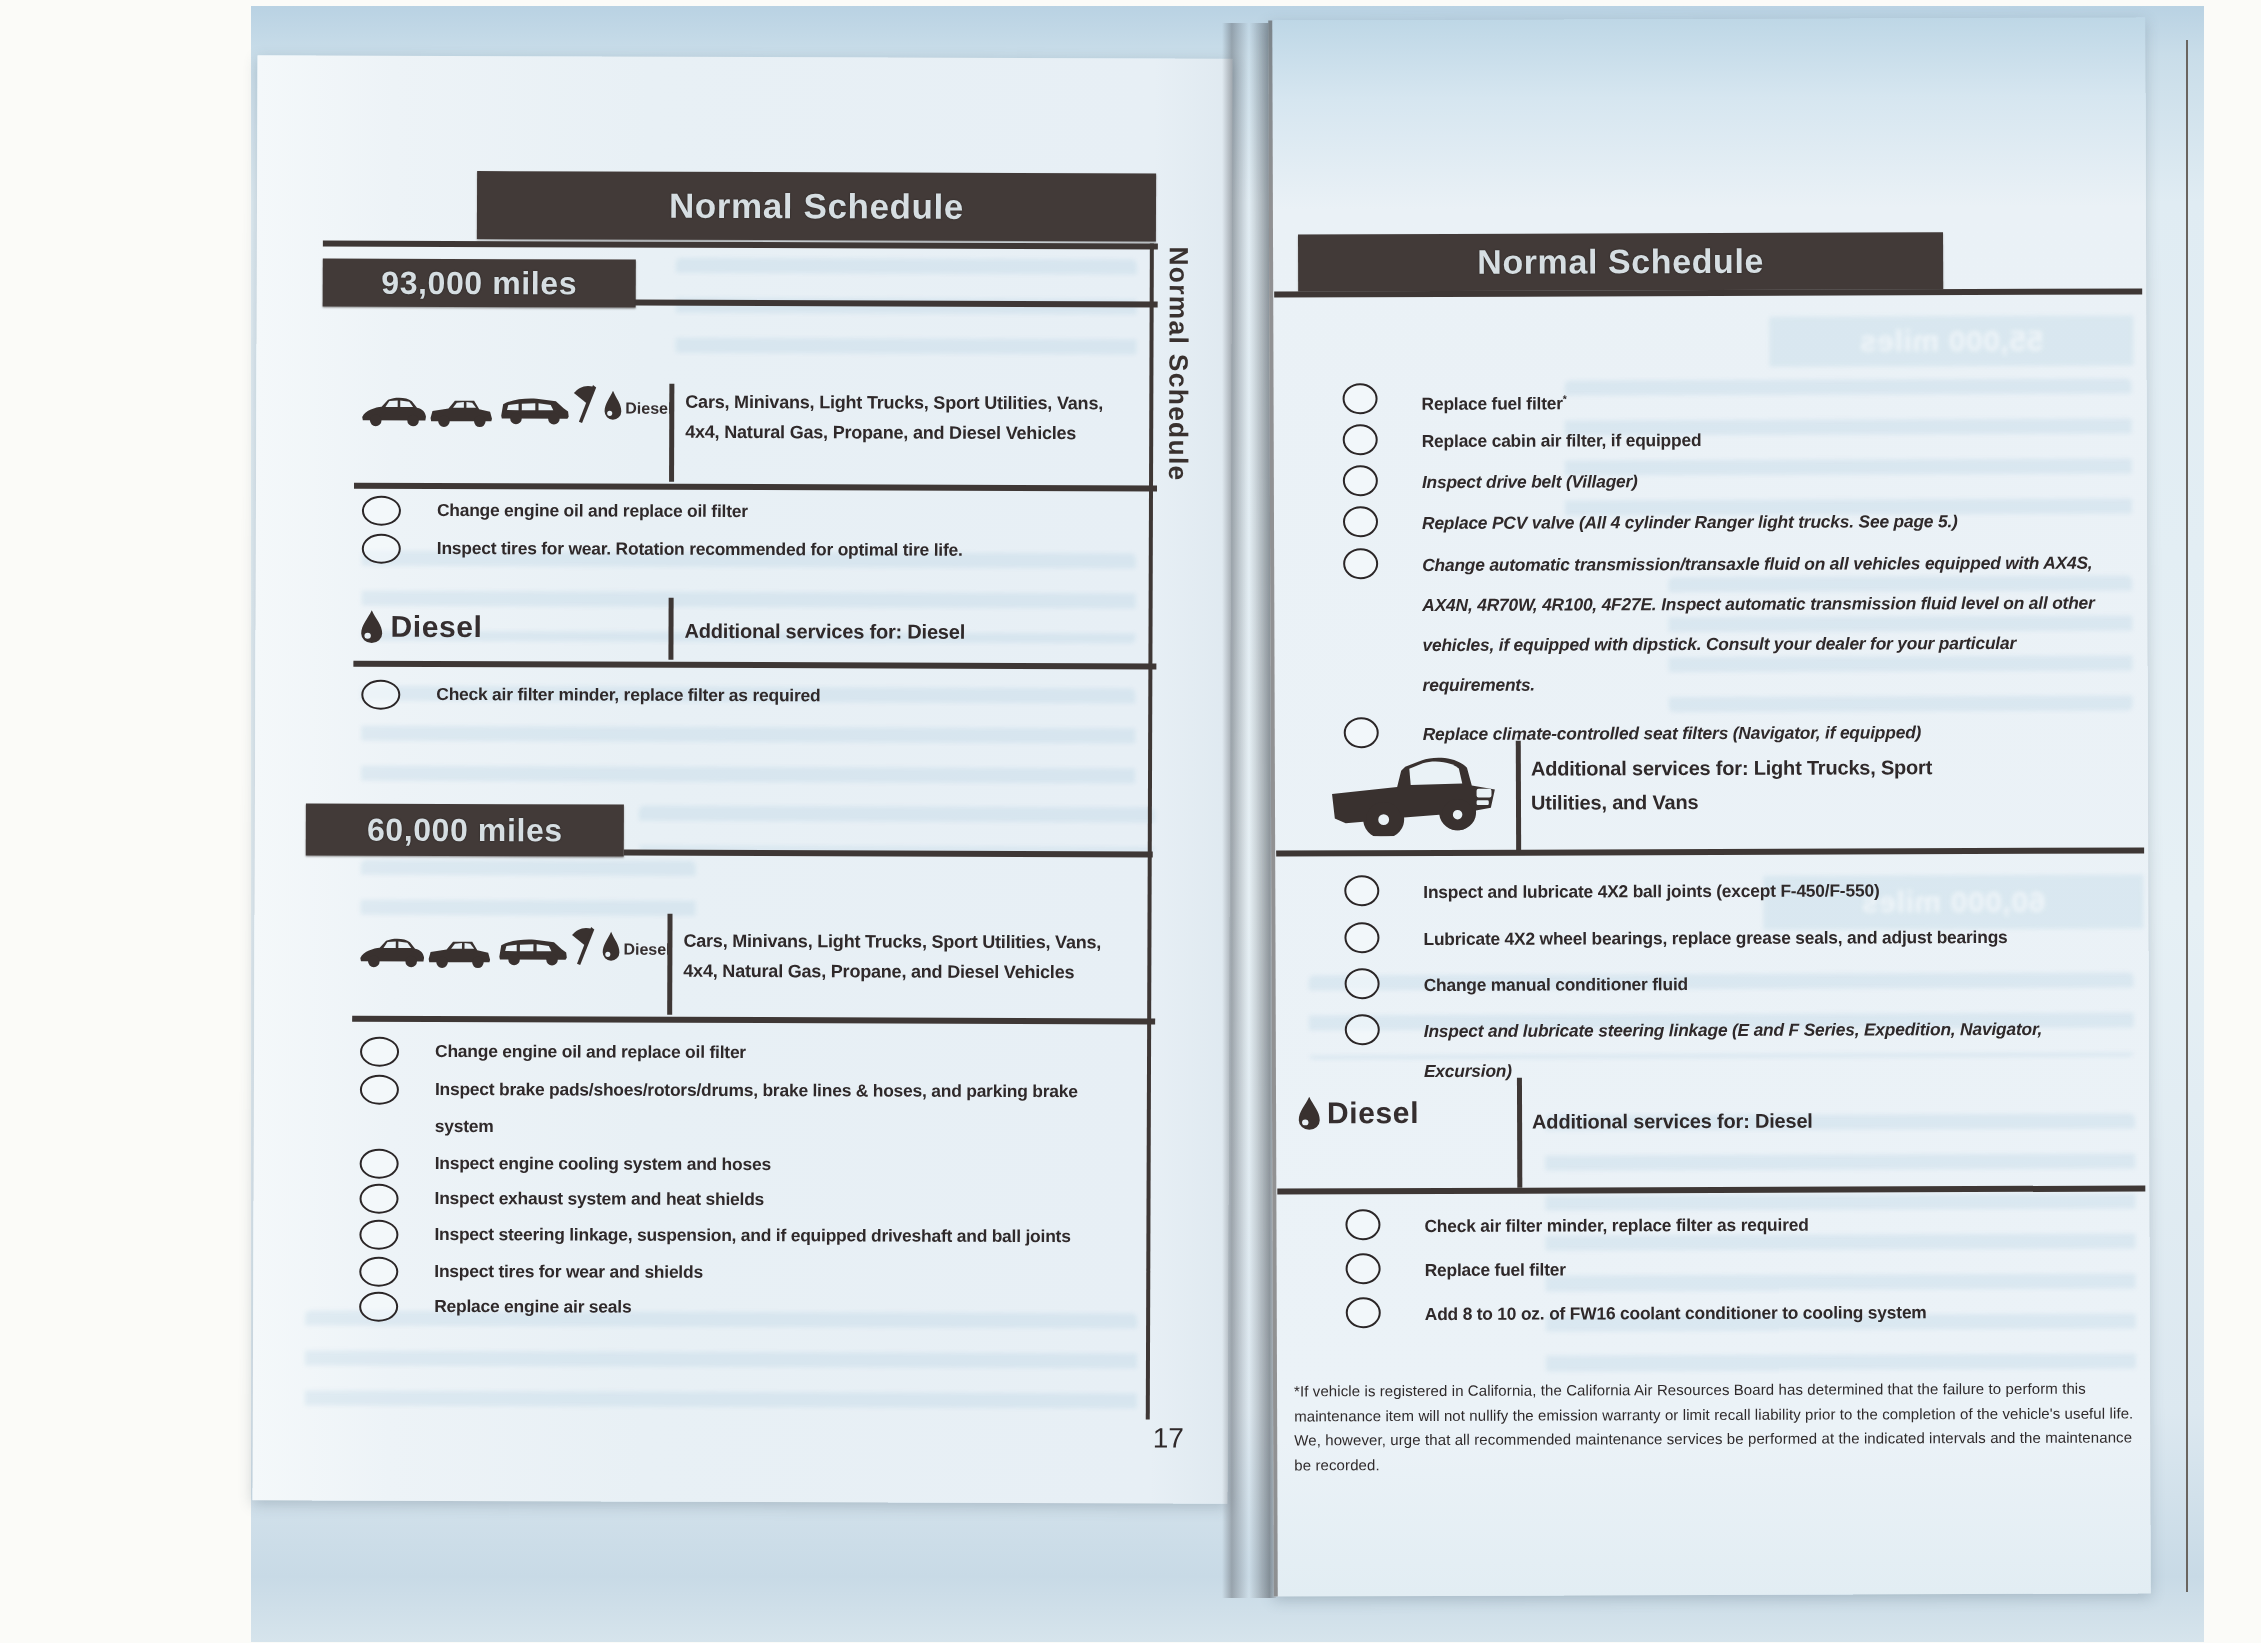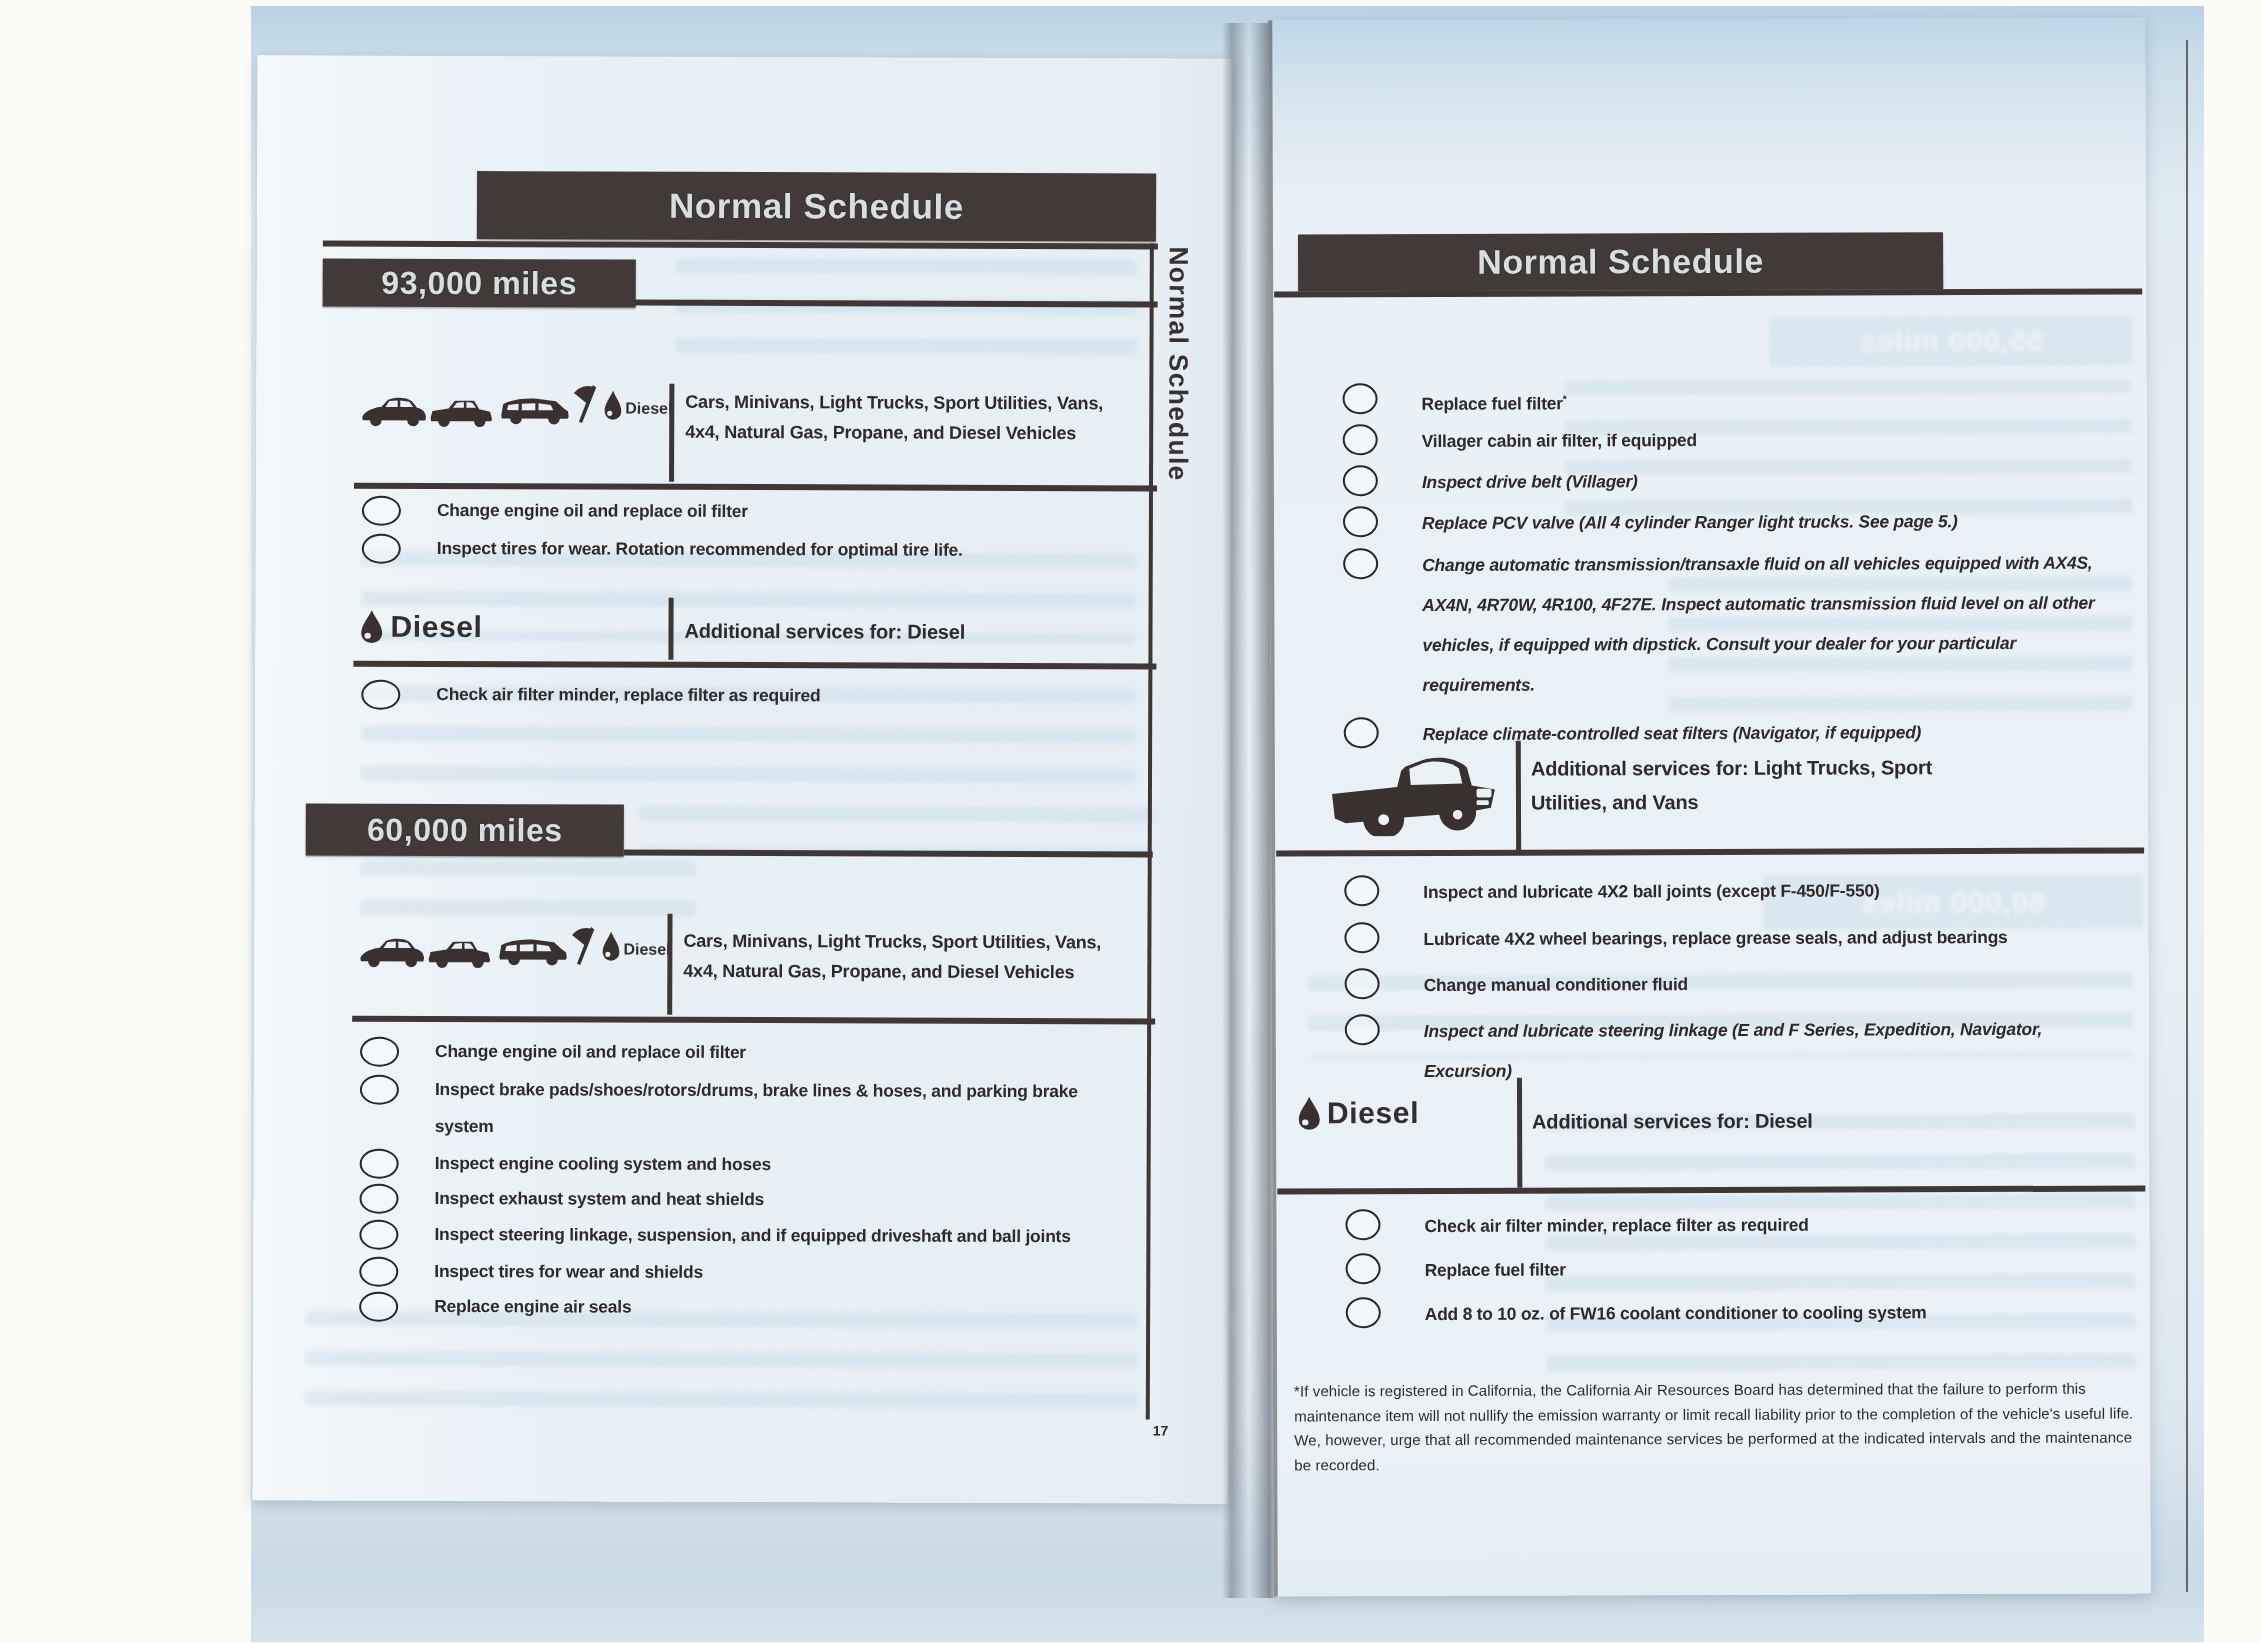--- a/index.html
+++ b/index.html
@@ -53,21 +53,21 @@
   .gap{width:36px;flex:none;}
   .gap.r{width:44px;flex:none;}
   .it{font-weight:700;font-size:17.4px;line-height:37px;letter-spacing:-0.2px;color:#2f292a;}
   .it.r{font-size:17.4px;line-height:40px;}
   .ital{font-style:italic;}
   .vehtxt{font-weight:700;font-size:18px;line-height:30px;letter-spacing:-0.2px;color:#2f292a;}
   .sechead{font-weight:700;font-size:20px;line-height:34px;letter-spacing:-0.2px;color:#2f292a;}
   .dslword{font-weight:800;font-size:30px;letter-spacing:0.6px;color:#352e2f;}
   .dslword.small{font-size:16px;letter-spacing:0;}
   .ftnote{font-weight:400;font-size:15px;line-height:24.5px;color:#2f2a2b;letter-spacing:0.1px;}
-  .pagenum{font-weight:700;font-size:14px;color:#2f292a;}
+  .pagenum{font-weight:400;font-size:28px;color:#2f292a;}
   .sidetab{
     writing-mode:vertical-rl;font-weight:700;font-size:26.4px;color:#39312f;
     letter-spacing:1.3px;white-space:nowrap;
   }
   sup.ast{font-size:.6em;vertical-align:super;}
   
   .ghost{position:absolute;opacity:.45;filter:blur(1.9px);pointer-events:none;z-index:1;}
   .ghost-lines{
     background:repeating-linear-gradient(180deg,
       rgba(142,186,212,.40) 0px, rgba(142,186,212,.40) 15.5px,
@@ -289,21 +289,21 @@
     <div class="abs rule z2" style="left:4.5px;top:271px;width:868px;height:5.8px;"></div>
 
     <div class="abs row z2" style="left:73px;top:360px;width:793px;">
       <span class="oval r"></span>
         <span class="gap r"></span>
       <span class="it r"><span>Replace fuel filter</span><sup class="ast">*</sup></span>
     </div>
     <div class="abs row z2" style="left:73px;top:401px;width:793px;">
       <span class="oval r"></span>
         <span class="gap r"></span>
-      <span class="it r">Villager cabin air filter, if equipped</span>
+      <span class="it r">Replace cabin air filter, if equipped</span>
     </div>
     <div class="abs row z2" style="left:73px;top:442px;width:793px;">
       <span class="oval r"></span>
         <span class="gap r"></span>
       <span class="it r ital">Inspect drive belt (Villager)</span>
     </div>
     <div class="abs row z2" style="left:73px;top:483px;width:793px;">
       <span class="oval r"></span>
         <span class="gap r"></span>
       <span class="it r ital">Replace PCV valve (All 4 cylinder Ranger light trucks. See page 5.)</span>

